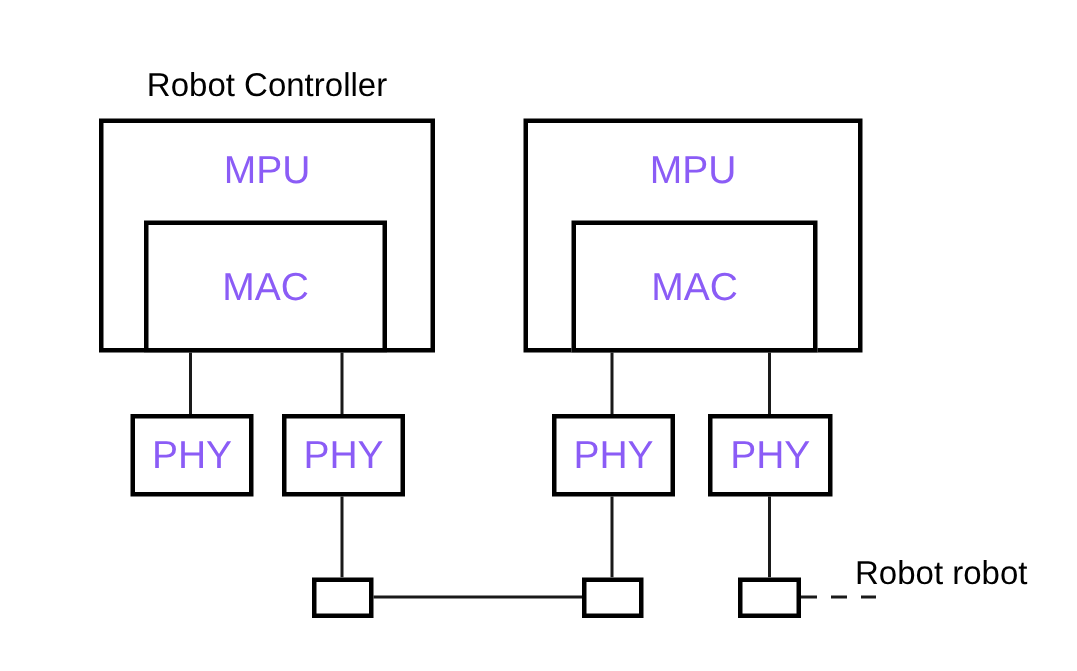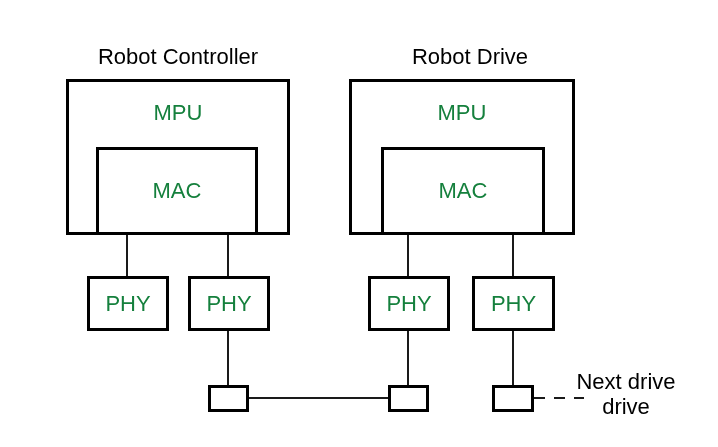--- a/index.html
+++ b/index.html
@@ -30,22 +30,22 @@
     font-size: 22px;
     color: #000000;
     text-align: center;
     line-height: 25px;
     white-space: nowrap;
   }
   .flexcenter {
     display: flex;
     align-items: center;
     justify-content: center;
-    font-size: 22px;
-    color: #15803d;
+    font-size: 26px;
+    color: #8b5cf6;
   }
   .vline {
     position: absolute;
     width: 2px;
     background: #1a1a1a;
   }
   .hline {
     position: absolute;
     height: 2px;
     background: #1a1a1a;
@@ -72,21 +72,20 @@
   <div class="vline" style="left:126px; top:235px; height:41px;"></div>
   <div class="vline" style="left:227px; top:235px; height:41px;"></div>
 
   <div class="box flexcenter" style="left:87px; top:276px; width:82px; height:55px;">PHY</div>
   <div class="box flexcenter" style="left:188px; top:276px; width:82px; height:55px;">PHY</div>
 
 
   <div class="vline" style="left:227px; top:331px; height:54px;"></div>
   <div class="box" style="left:208px; top:385px; width:41px; height:27px; border-width:3px;"></div>
 
-  <div class="label" style="left:360px; top:44px; width:220px;">Robot Drive</div>
 
   <div class="box" style="left:349px; top:79px; width:226px; height:156px;"></div>
 
   <div class="abs flexcenter" style="left:349px; top:79px; width:226px; height:68px;">MPU</div>
 
   <div class="box flexcenter" style="left:381px; top:147px; width:164px; height:88px;">MAC</div>
 
   <div class="vline" style="left:407px; top:235px; height:41px;"></div>
   <div class="vline" style="left:512px; top:235px; height:41px;"></div>
 
@@ -97,17 +96,16 @@
   <div class="vline" style="left:512px; top:331px; height:54px;"></div>
 
   <div class="box" style="left:388px; top:385px; width:41px; height:27px; border-width:3px;"></div>
   <div class="box" style="left:492px; top:385px; width:42px; height:27px; border-width:3px;"></div>
 
   <div class="hline" style="left:249px; top:397px; width:139px;"></div>
 
   <div class="dashline" style="left:534px; top:397px; width:50px;"></div>
 
   <div class="label" style="left:570px; top:369px; width:112px;">
-    <span style="display:block;">Next drive</span>
-    <span style="display:block;">drive</span>
+    <span style="display:block;">Robot robot</span>
   </div>
 
 </div>
 
 </body></html>

